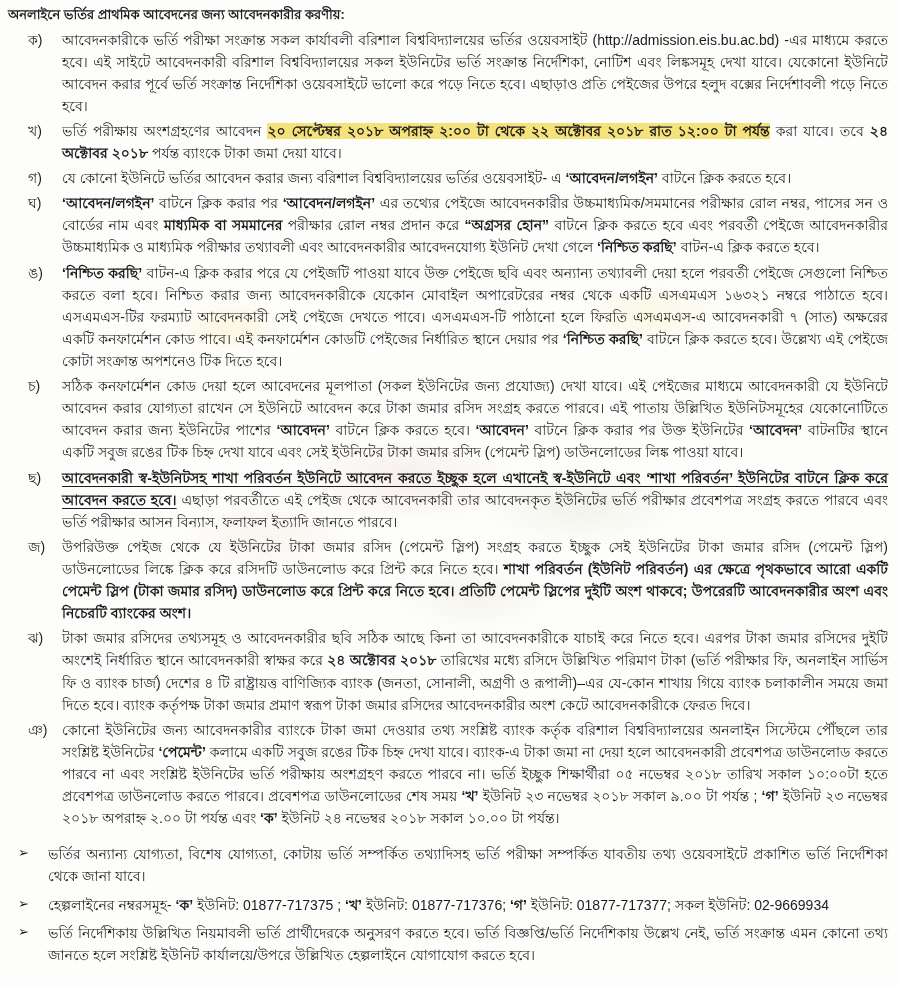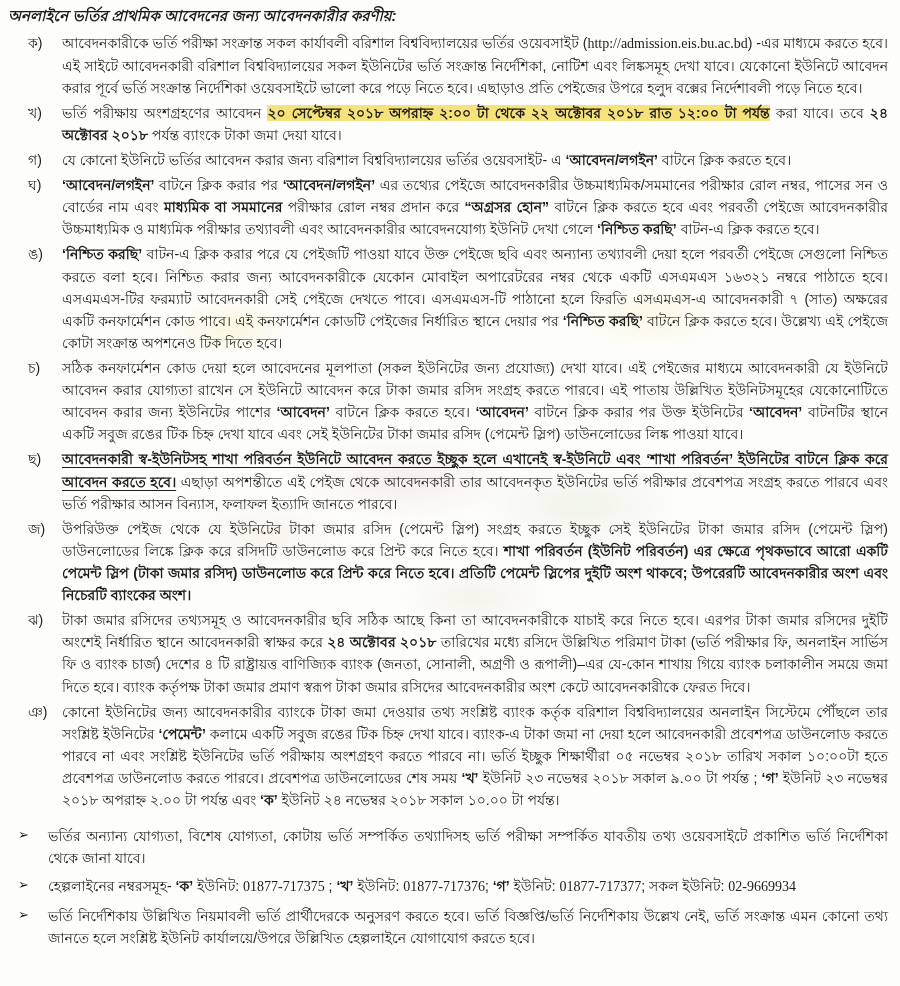--- a/index.html
+++ b/index.html
@@ -16,24 +16,23 @@
     position:relative;
     overflow:hidden;
   }
   .doc{
     position:relative;
     padding:5px 10px 12px 8px;
     z-index:2;
   }
   .title{
     font-weight:700;
-    font-size:15px;
+    font-size:13px;
     line-height:1.5;
     margin:0 0 4px 0;
-    font-style:italic;
   }
   .list{margin:0;}
   .item{
     display:flex;
     align-items:flex-start;
     margin:2px 0 3px 0;
   }
   .item .marker{
     flex:0 0 34px;
     padding-left:20px;
@@ -64,21 +63,21 @@
     padding-left:10px;
     box-sizing:content-box;
     font-size:13px;
     line-height:1.6;
   }
   .note .body{flex:1;min-width:0;padding-right:2px;}
   
   .s-b{font-weight:700;}
   .s-u{text-decoration:underline;text-underline-offset:3px;}
   .s-hl{background:var(--hl);}
-  .s-lat{font-family:Liberation Serif, serif;}
+  .s-lat{font-family:Liberation Sans, sans-serif;}
   
   .watermark{
     position:absolute;
     left:90px; top:270px;
     width:700px; height:380px;
     z-index:1;
     pointer-events:none;
     filter:blur(6px);
     opacity:.55;
     background:
@@ -130,21 +129,21 @@
       </div>
       <div class="item">
         <div class="marker">চ)</div>
         <div class="body">
           <p class="para"><span>সঠিক কনফার্মেশন কোড দেয়া হলে আবেদনের মূলপাতা (সকল ইউনিটের জন্য প্রযোজ্য) দেখা যাবে। এই পেইজের মাধ্যমে আবেদনকারী যে  ইউনিটে আবেদন করার যোগ্যতা রাখেন সে ইউনিটে আবেদন করে টাকা জমার রসিদ সংগ্রহ করতে পারবে। এই পাতায় উল্লিখিত ইউনিটসমূহের যেকোনোটিতে আবেদন করার জন্য ইউনিটের পাশের </span><span class="s-b">‘আবেদন’</span><span> বাটনে ক্লিক করতে হবে। </span><span class="s-b">‘আবেদন’</span><span> বাটনে ক্লিক করার পর উক্ত ইউনিটের </span><span class="s-b">‘আবেদন’</span><span> বাটনটির স্থানে একটি সবুজ রঙের টিক চিহ্ন দেখা যাবে এবং সেই ইউনিটের টাকা জমার রসিদ (পেমেন্ট স্লিপ) ডাউনলোডের লিঙ্ক পাওয়া যাবে।</span></p>
         </div>
       </div>
       <div class="item">
         <div class="marker">ছ)</div>
         <div class="body">
-          <p class="para"><span class="s-b s-u">আবেদনকারী স্ব-ইউনিটসহ শাখা পরিবর্তন ইউনিটে আবেদন করতে ইচ্ছুক হলে এখানেই স্ব-ইউনিটে এবং ‘শাখা পরিবর্তন’  ইউনিটের বাটনে ক্লিক করে আবেদন করতে হবে।</span><span> এছাড়া অপশন্তীতে এই পেইজ থেকে আবেদনকারী তার আবেদনকৃত ইউনিটের ভর্তি পরীক্ষার প্রবেশপত্র সংগ্রহ করতে পারবে এবং ভর্তি পরীক্ষার আসন বিন্যাস, ফলাফল ইত্যাদি জানতে পারবে।</span></p>
+          <p class="para"><span class="s-b s-u">আবেদনকারী স্ব-ইউনিটসহ শাখা পরিবর্তন ইউনিটে আবেদন করতে ইচ্ছুক হলে এখানেই স্ব-ইউনিটে এবং ‘শাখা পরিবর্তন’  ইউনিটের বাটনে ক্লিক করে আবেদন করতে হবে।</span><span> এছাড়া পরবর্তীতে এই পেইজ থেকে আবেদনকারী তার আবেদনকৃত ইউনিটের ভর্তি পরীক্ষার প্রবেশপত্র সংগ্রহ করতে পারবে এবং ভর্তি পরীক্ষার আসন বিন্যাস, ফলাফল ইত্যাদি জানতে পারবে।</span></p>
         </div>
       </div>
       <div class="item">
         <div class="marker">জ)</div>
         <div class="body">
           <p class="para"><span>উপরিউক্ত পেইজ থেকে যে ইউনিটের টাকা জমার রসিদ (পেমেন্ট স্লিপ) সংগ্রহ করতে ইচ্ছুক সেই ইউনিটের টাকা জমার রসিদ (পেমেন্ট স্লিপ) ডাউনলোডের লিঙ্কে ক্লিক করে রসিদটি ডাউনলোড করে প্রিন্ট করে নিতে হবে। </span><span class="s-b">শাখা পরিবর্তন (ইউনিট পরিবর্তন) এর ক্ষেত্রে পৃথকভাবে আরো একটি পেমেন্ট স্লিপ (টাকা জমার রসিদ) ডাউনলোড করে প্রিন্ট করে নিতে হবে। প্রতিটি পেমেন্ট স্লিপের দুইটি অংশ থাকবে; উপরেরটি আবেদনকারীর অংশ এবং নিচেরটি ব্যাংকের অংশ।</span></p>
         </div>
       </div>
       <div class="item">
         <div class="marker">ঝ)</div>

